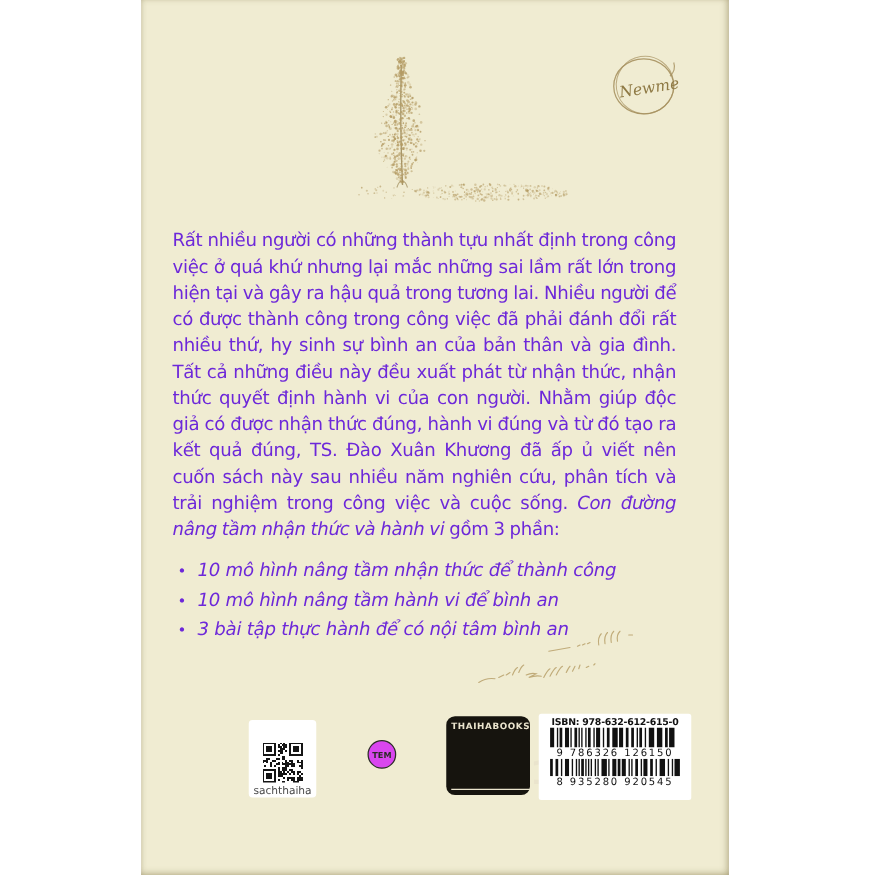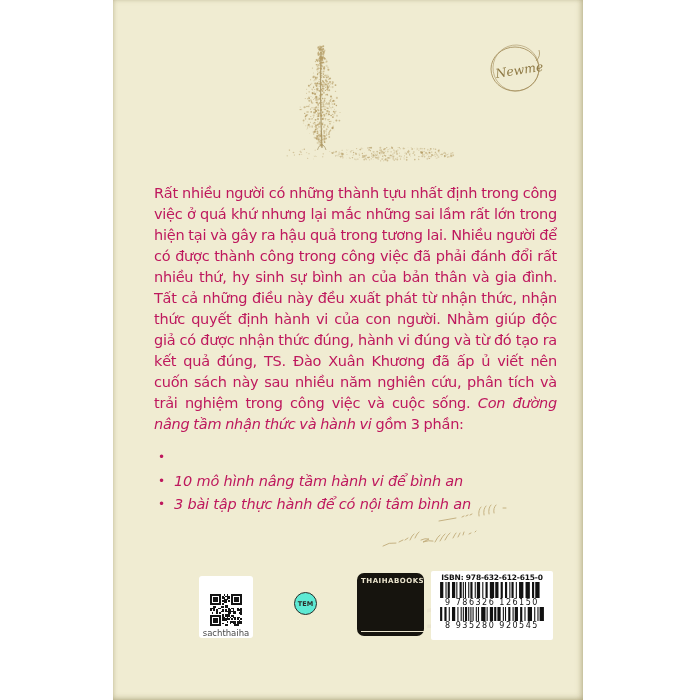--- a/index.html
+++ b/index.html
@@ -10,43 +10,43 @@
   .cover{
     position:absolute;left:113px;top:0;width:470px;height:700px;
     background:#f0ecd2;
     box-shadow:inset -3px 0 6px -2px rgba(140,128,82,.5),
                inset 0 -3px 6px -2px rgba(140,128,82,.45),
                inset 2px 0 4px -2px rgba(140,128,82,.25);
   }
   .tree{position:absolute;left:168px;top:42px;width:187px;height:127px;}
   .logo{position:absolute;left:372px;top:37px;width:64px;height:64px;}
   .text-col{
-    position:absolute;left:41px;top:183px;width:403px;
-    color:#be185d;
+    position:absolute;left:25px;top:183px;width:403px;
+    color:#6d28d9;
   }
   .desc{
     margin:0;font-size:14.5px;line-height:21px;text-align:justify;
     letter-spacing:-0.25px;word-spacing:-0.5px;
   }
   .desc i{font-style:italic;}
   .bullets{margin-top:11px;}
   .bullet-row{display:flex;font-style:italic;font-size:14.5px;line-height:23.5px;letter-spacing:-0.2px;}
   .bullet-dot{width:16px;flex:none;text-align:left;font-size:12px;padding-left:4px;}
   .scribbles{position:absolute;left:268px;top:503px;width:152px;height:50px;}
   
   .qr-label{
     position:absolute;left:86px;top:576px;width:54px;height:62px;background:#ffffff;
     border-radius:3px;display:flex;flex-direction:column;align-items:center;justify-content:flex-start;
     padding-top:18px;box-sizing:border-box;
   }
   .qr-label svg{width:42px;height:42px;}
   .qr-text{font-size:8.5px;color:#4a4a4a;margin-top:2px;letter-spacing:0;}
   .tem{
     position:absolute;left:181px;top:592px;width:23px;height:23px;border-radius:50%;
-    border:1.5px solid #2c2c28;background:#5eead4;box-sizing:border-box;
+    border:1.5px solid #2c2c28;background:#d946ef;box-sizing:border-box;
     display:flex;align-items:center;justify-content:center;
     font-size:6.5px;font-weight:bold;color:#2c2c28;
   }
   .stamp{
     position:absolute;left:244px;top:573px;width:67px;height:63px;background:#16140e;
     border-radius:7px;box-sizing:border-box;padding:4px 4px 4px 4px;
     display:flex;flex-direction:row;color:#eae4cd;
   }
   .stamp-brand{
     font-size:7px;font-weight:bold;text-align:center;letter-spacing:0.5px;
@@ -1090,20 +1090,21 @@
       <text x="10" y="38" font-family="DejaVu Serif, serif" font-style="italic" font-size="12.5" fill="#8f7a45" transform="rotate(-9 30 32)">Newme</text>
     </svg>
   </div>
 
   <div class="text-col">
     <p class="desc"><span>Rất nhiều người có những thành tựu nhất định trong công việc ở quá khứ nhưng lại mắc những sai lầm rất lớn trong hiện tại và gây ra hậu quả trong tương lai. Nhiều người để có được thành công trong công việc đã phải đánh đổi rất nhiều thứ, hy sinh sự bình an của bản thân và gia đình. Tất cả những điều này đều xuất phát từ nhận thức, nhận thức quyết định hành vi của con người. Nhằm giúp độc giả có được nhận thức đúng, hành vi đúng và từ đó tạo ra kết quả đúng, TS. Đào Xuân Khương đã ấp ủ viết nên cuốn sách này sau nhiều năm nghiên cứu, phân tích và trải nghiệm trong công việc và cuộc sống. </span><i>Con đường nâng tầm nhận thức và hành vi</i><span> gồm 3 phần:</span></p>
 
     <div class="bullets">
       <div class="bullet-row">
         <span class="bullet-dot">•</span>
+        <span>10 mô hình nâng tầm nhận thức để thành công</span>
       </div>
       <div class="bullet-row">
         <span class="bullet-dot">•</span>
         <span>10 mô hình nâng tầm hành vi để bình an</span>
       </div>
       <div class="bullet-row">
         <span class="bullet-dot">•</span>
         <span>3 bài tập thực hành để có nội tâm bình an</span>
       </div>
     </div>

